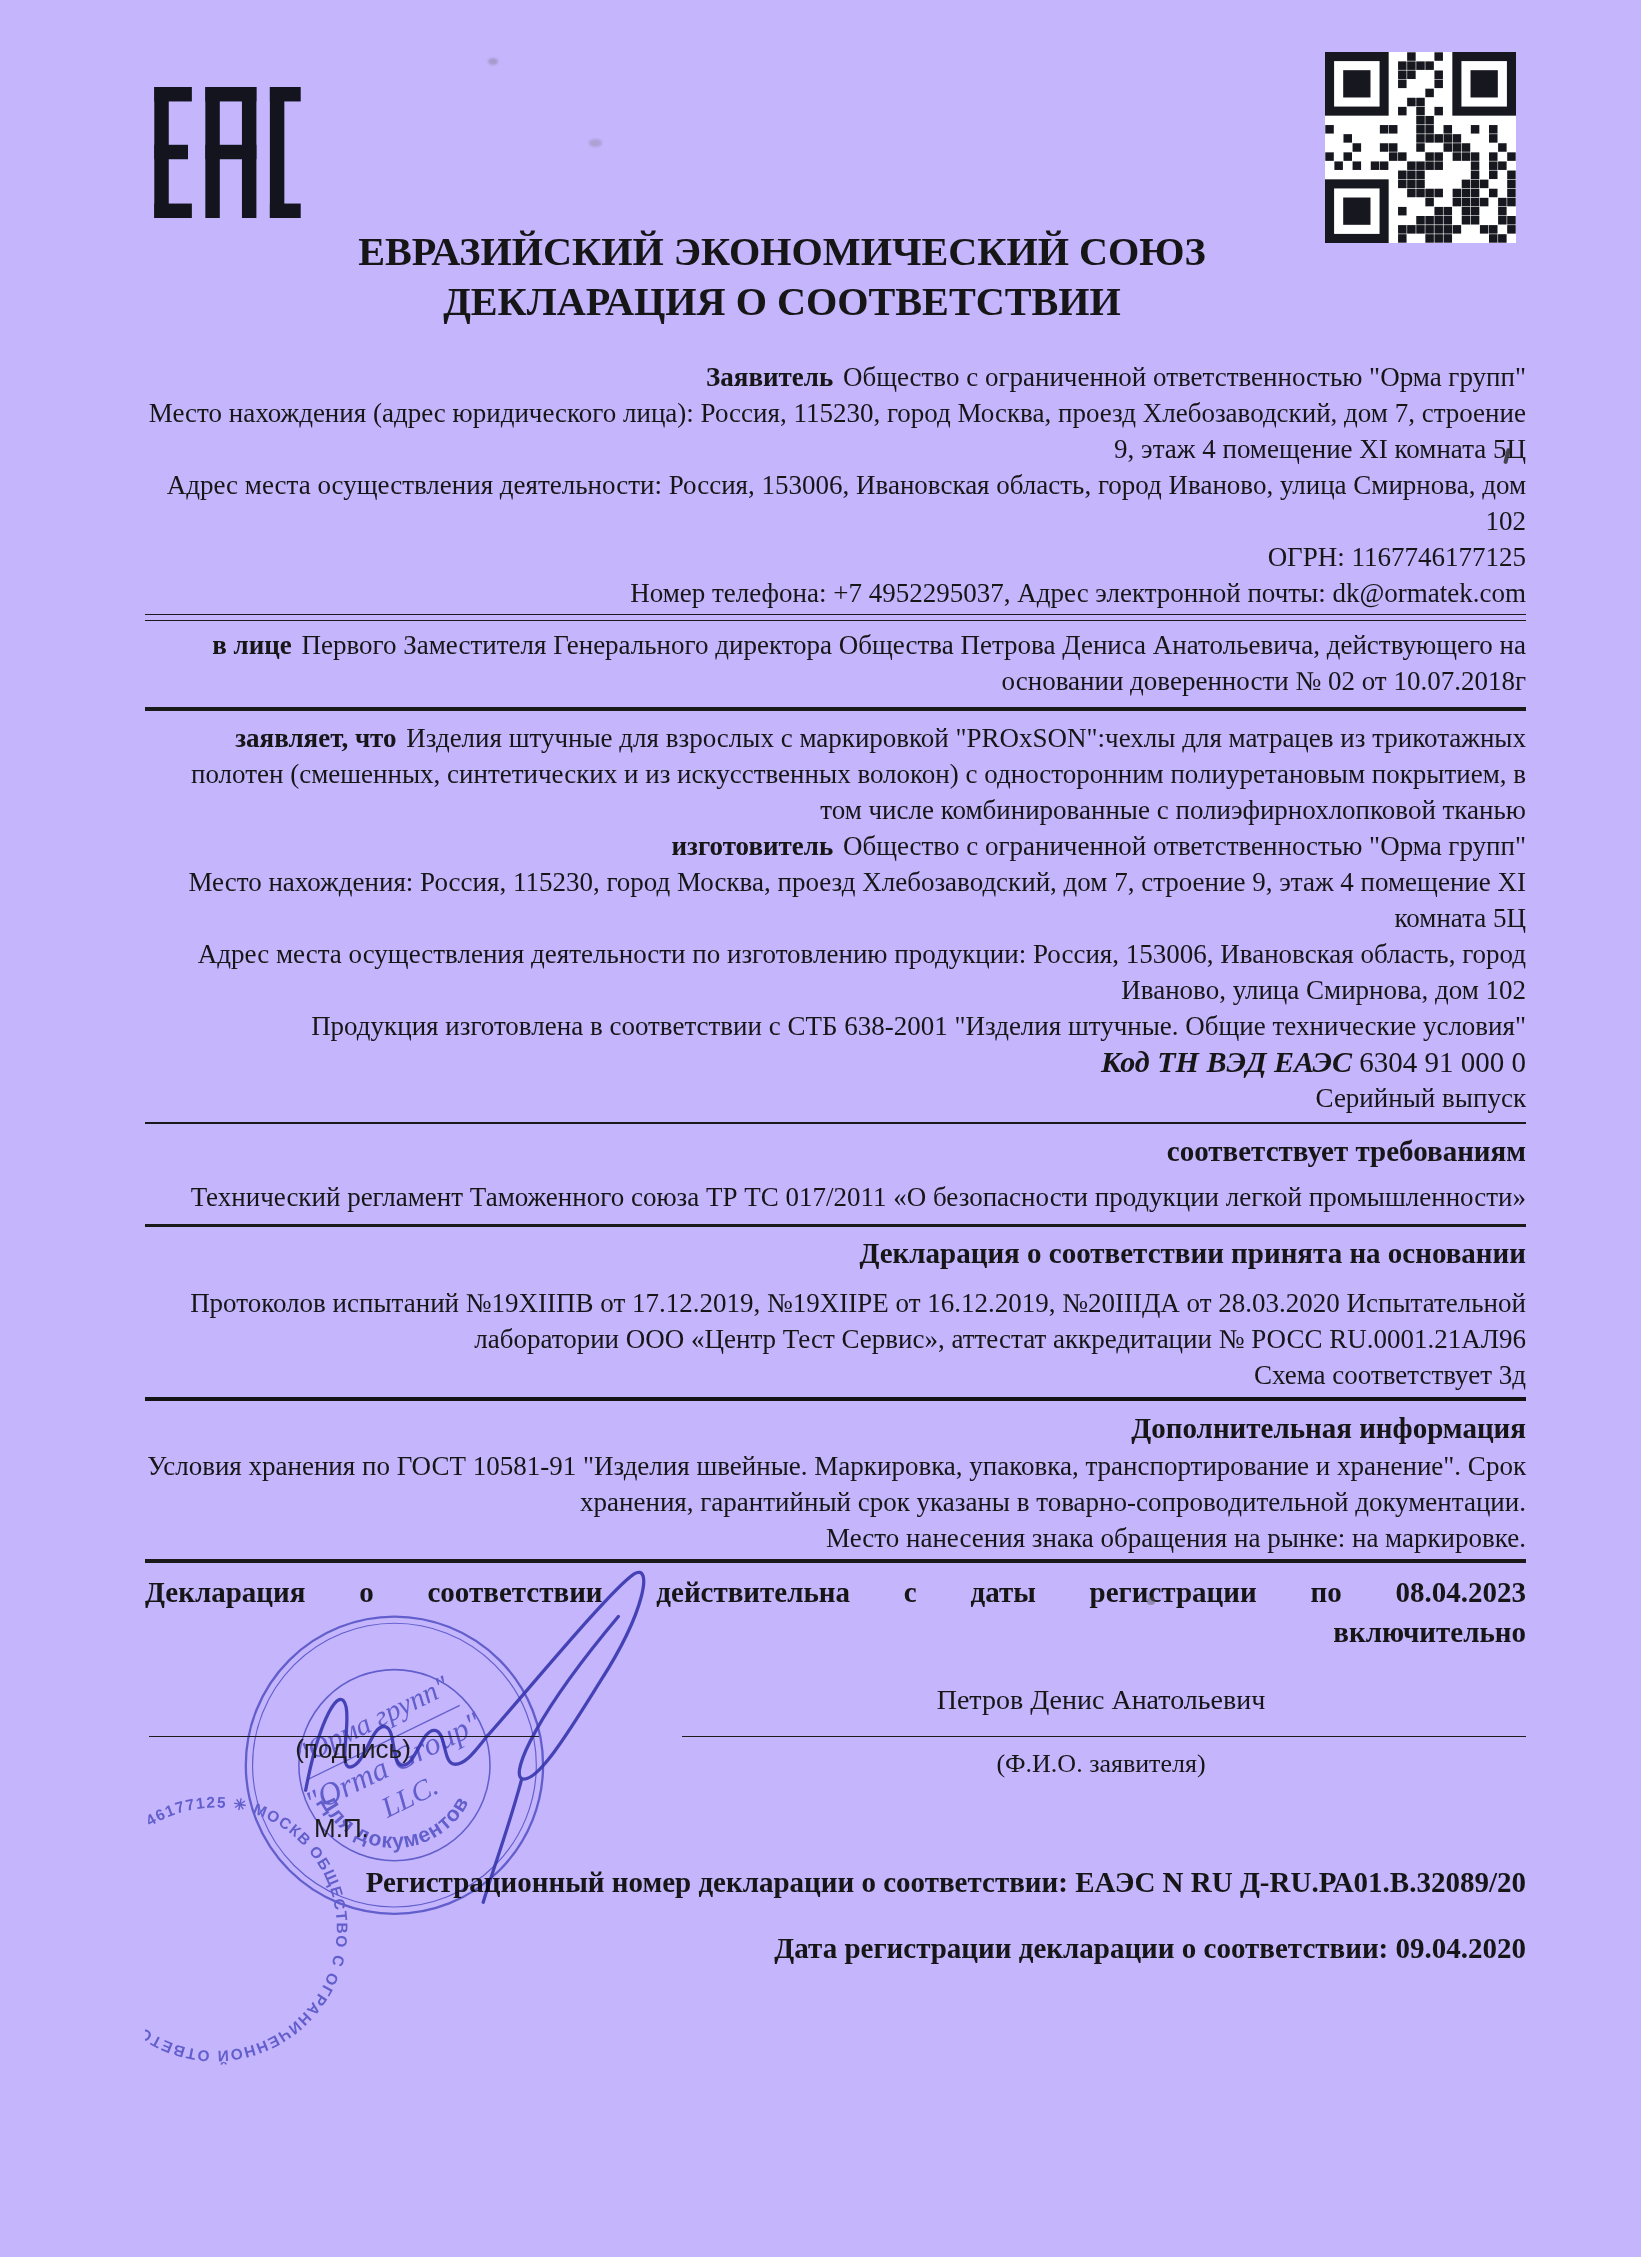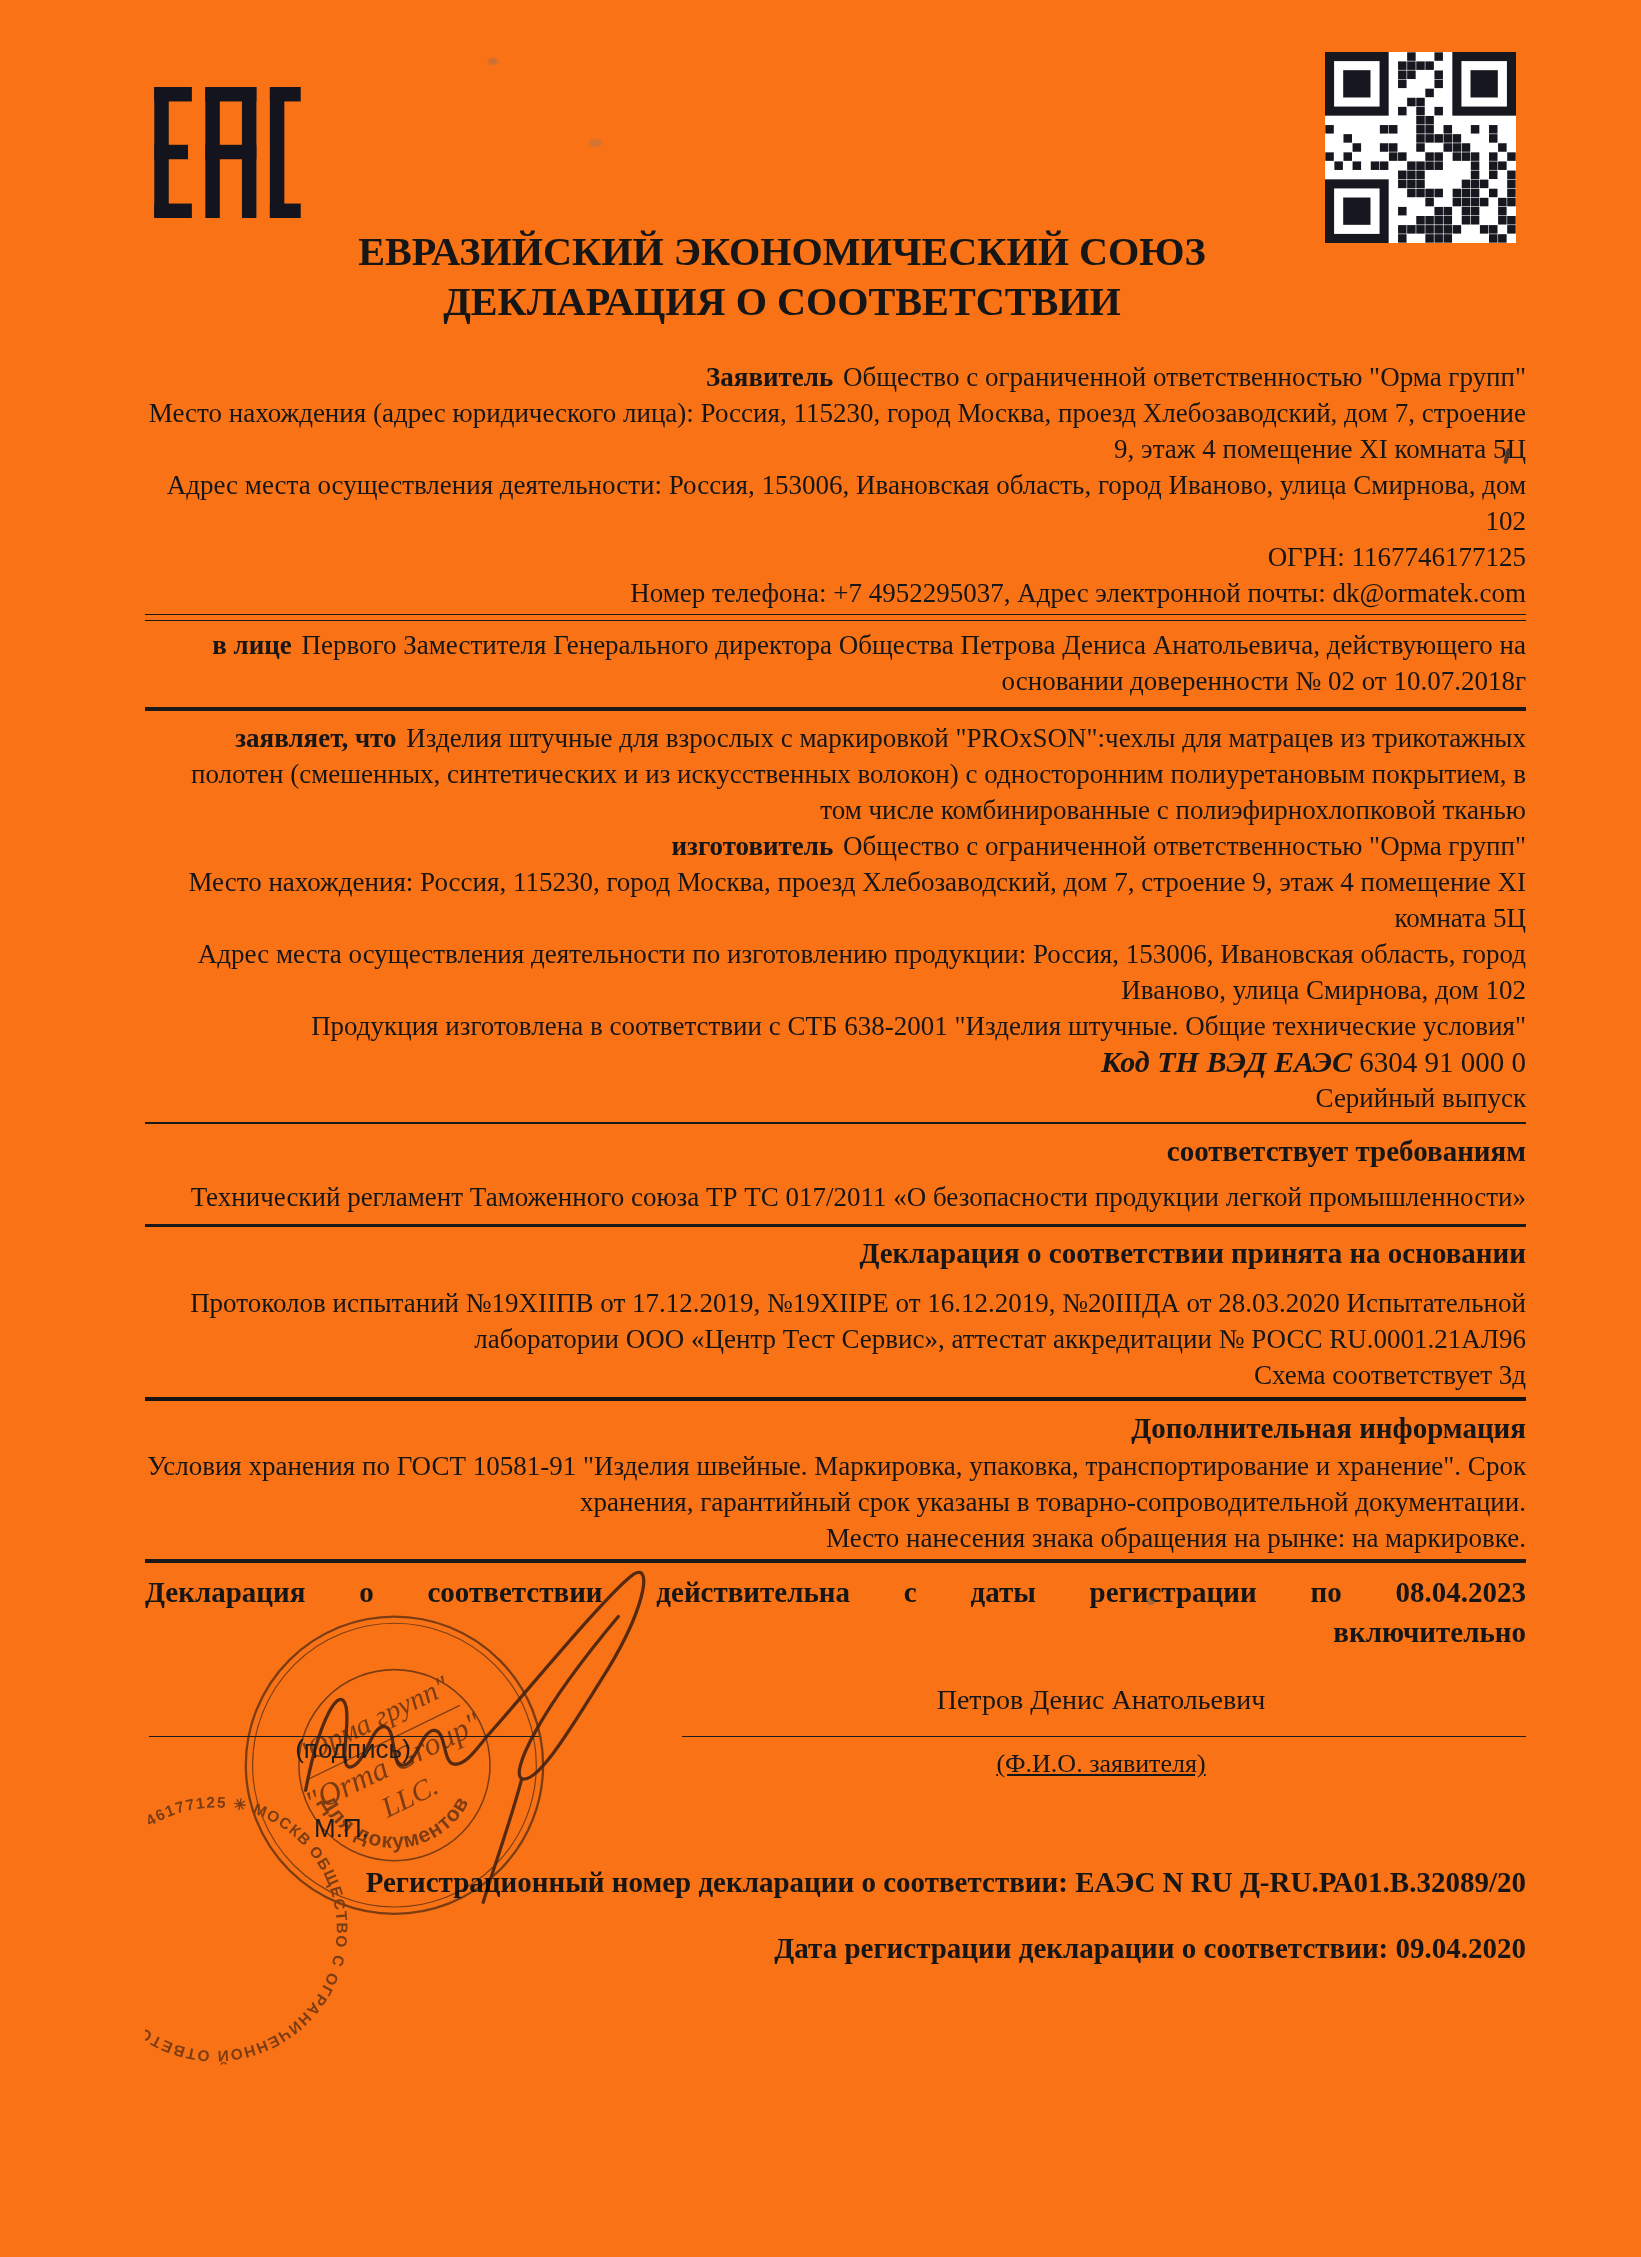--- a/index.html
+++ b/index.html
@@ -1,18 +1,18 @@
 <!DOCTYPE html>
 <html><head>
 <meta charset="utf-8">
 <style>
   html,body{margin:0;padding:0;background:#e8e8e8;}
   .page{
     position:relative;width:1641px;height:2257px;margin:0 auto;
-    background:#f97316;overflow:hidden;
+    background:#c4b5fd;overflow:hidden;
     font-family:"Liberation Serif", serif;color:#161616;
   }
   
   .eac-logo{position:absolute;left:154px;top:87px;width:147px;height:131px;}
   .qr{position:absolute;left:1325px;top:52px;width:191px;height:191px;}
   .titles{
     position:absolute;left:145px;top:226px;width:1274px;text-align:center;
     font-weight:bold;font-size:41px;line-height:50px;letter-spacing:0px;
     transform:scaleX(.98);transform-origin:center;white-space:nowrap;
   }
@@ -34,21 +34,21 @@
   
   .sig-area{position:relative;height:205px;margin-top:7.7px;}
   .sig-area .overlay{position:absolute;left:0;top:-166px;width:1381px;height:581px;pointer-events:none;mix-blend-mode:multiply;}
   .sigline{position:absolute;border-top:1.9px solid #1c1c1c;height:0;}
   .sigline.left{left:3.9px;top:77px;width:390px;}
   .sigline.right{left:537px;top:77px;width:844px;}
   .cap-sign{position:absolute;left:92px;top:72px;width:232px;text-align:center;
     font-family:"Liberation Sans", sans-serif;font-size:26px;color:#1d1d1d;}
   .cap-mp{position:absolute;left:169px;top:151px;font-family:"Liberation Sans", sans-serif;font-size:26px;color:#1d1d1d;}
   .sig-name{position:absolute;left:541px;top:23px;width:830px;text-align:center;font-size:28px;}
-  .cap-fio{position:absolute;left:541px;top:87px;width:830px;text-align:center;font-size:26px;text-decoration:underline;}
+  .cap-fio{position:absolute;left:541px;top:87px;width:830px;text-align:center;font-size:26px;}
   .reg-line{font-weight:bold;font-size:29px;line-height:37px;margin-top:13.5px;}
   .reg-line.date{margin-top:29px;}
   
   .artifact{position:absolute;pointer-events:none;}
   .a-dot1{left:488px;top:58px;width:9.7px;height:6.8px;background:rgba(110,110,110,.35);border-radius:50%;filter:blur(1px);}
   .a-dot2{left:589px;top:139px;width:12.6px;height:7.7px;background:rgba(120,120,120,.3);border-radius:50%;filter:blur(1px);}
   .a-tick{left:1505px;top:448px;width:3.9px;height:16.4px;background:#2e2e2e;transform:rotate(14deg);border-radius:1.9px;opacity:.85;}
   .a-dot3{left:1147px;top:1597px;width:7.7px;height:7.7px;background:rgba(90,90,90,.45);border-radius:50%;}
   
   .stamp-text{fill:#5f66c2;}

